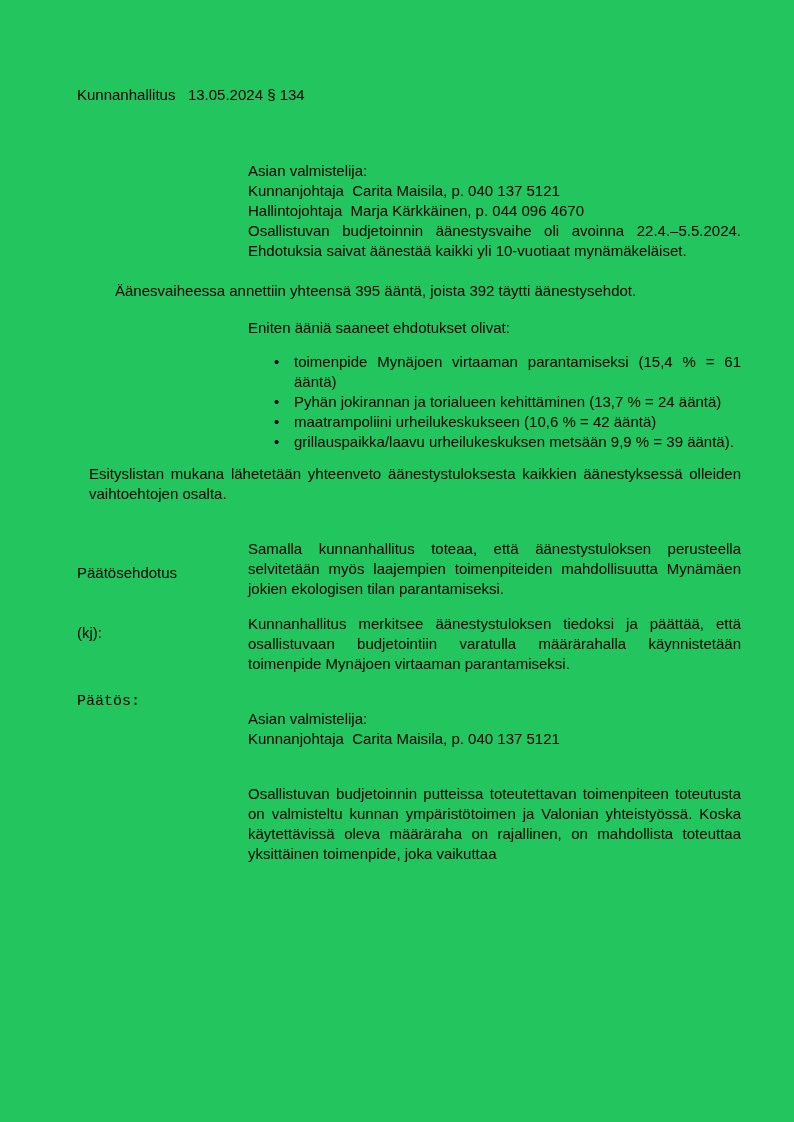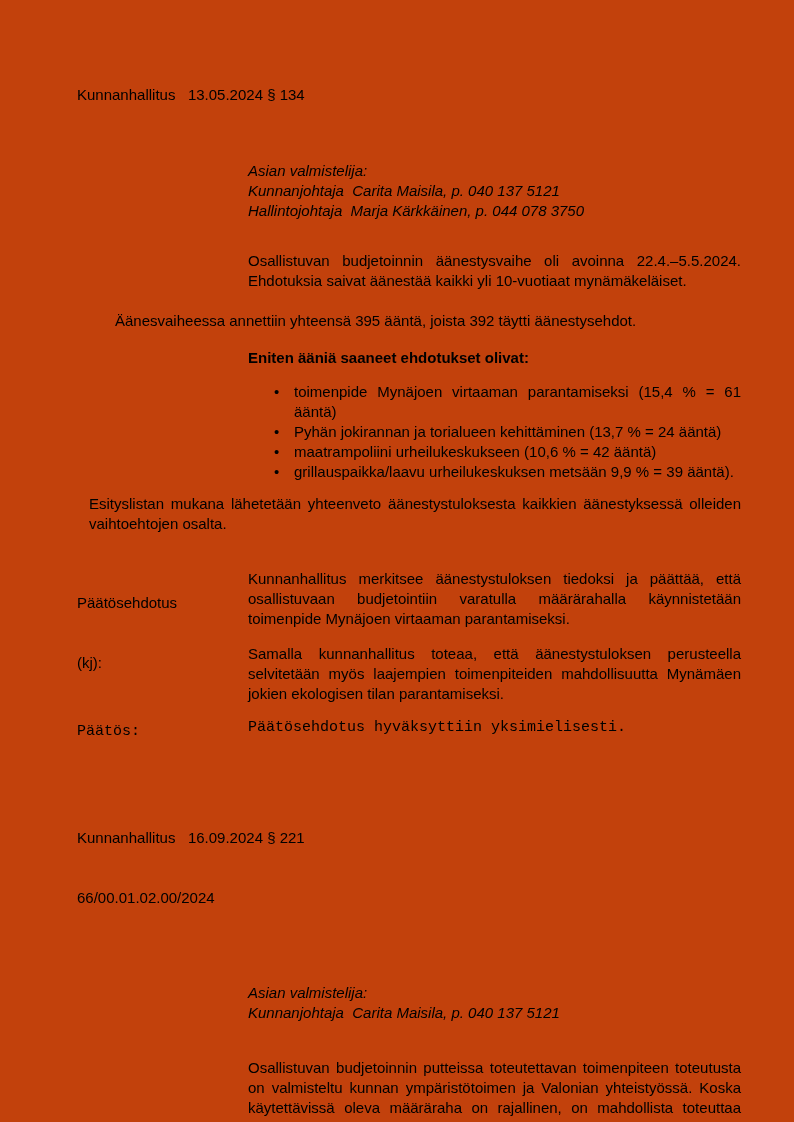--- a/index.html
+++ b/index.html
@@ -11,37 +11,37 @@
     line-height: 20px;
     color: #000000;
     -webkit-font-smoothing: none;
   }
   .page {
     position: relative;
     width: 794px; height: 1122px;
     padding: 85px 53px 0 77px;
     box-sizing: border-box;
     overflow: hidden;
-    background: #c2410c;
+    background: #22c55e;
   }
   p, ul, li, div { margin: 0; padding: 0; }
 
   .meeting-header { white-space: pre-wrap; }
   .meeting-header.second { margin-top: 50px; }
 
   .body-block { margin-left: 171px; }
 
   .preparers { margin-top: 56px; }
-  .preparers div { white-space: pre-wrap; font-style: italic; }
+  .preparers div { white-space: pre-wrap; }
   .preparers.second { margin-top: 35px; }
 
   .para { text-align: justify; }
-  .para.p-voting   { margin-top: 30px; }
+  .para.p-voting   { }
   .para.p-counts   { margin-top: 20px; margin-left: 38px; }
-  .para.p-intro    { margin-top: 17px; font-weight: bold; }
+  .para.p-intro    { margin-top: 17px; }
   .para.p-summary  { margin-top: 12px; margin-left: 12px; }
   .para.p-impl     { margin-top: 35px; }
 
   ul.bullets {
     list-style: none;
     margin-left: 171px;
     margin-top: 14px;
   }
   ul.bullets li {
     position: relative;
@@ -71,21 +71,21 @@
 </head>
 <body>
 
 <div class="page">
 
   <div class="meeting-header">Kunnanhallitus   13.05.2024 § 134</div>
 
   <div class="body-block preparers">
     <div>Asian valmistelija:</div>
     <div>Kunnanjohtaja  Carita Maisila, p. 040 137 5121</div>
-    <div>Hallintojohtaja  Marja Kärkkäinen, p. 044 078 3750</div>
+    <div>Hallintojohtaja  Marja Kärkkäinen, p. 044 096 4670</div>
   </div>
 
   <p class="body-block para p-voting">Osallistuvan budjetoinnin äänestysvaihe oli avoinna 22.4.–5.5.2024. Ehdotuksia saivat äänestää kaikki yli 10-vuotiaat mynämäkeläiset.</p>
 
   <p class="body-block para p-counts">Äänesvaiheessa annettiin yhteensä 395 ääntä, joista 392 täytti äänestysehdot.</p>
 
   <p class="body-block para p-intro">Eniten ääniä saaneet ehdotukset olivat:</p>
 
   <ul class="bullets">
     <li>
@@ -107,34 +107,29 @@
   </ul>
 
   <p class="body-block para p-summary">Esityslistan mukana lähetetään yhteenveto äänestystuloksesta kaikkien äänestyksessä olleiden vaihtoehtojen osalta.</p>
 
   <div class="label-row proposal-row">
     <div class="row-label">
       <div>Päätösehdotus</div>
       <div>(kj):</div>
     </div>
     <div class="row-body">
+      <p>Samalla kunnanhallitus toteaa, että äänestystuloksen perusteella selvitetään myös laajempien toimenpiteiden mahdollisuutta Mynämäen jokien ekologisen tilan parantamiseksi.</p>
       <p>Kunnanhallitus merkitsee äänestystuloksen tiedoksi ja päättää, että osallistuvaan budjetointiin varatulla määrärahalla käynnistetään toimenpide Mynäjoen virtaaman parantamiseksi.</p>
-      <p>Samalla kunnanhallitus toteaa, että äänestystuloksen perusteella selvitetään myös laajempien toimenpiteiden mahdollisuutta Mynämäen jokien ekologisen tilan parantamiseksi.</p>
     </div>
   </div>
 
   <div class="label-row decision-row">
     <div class="row-label">Päätös:</div>
-    <div class="row-body">Päätösehdotus hyväksyttiin yksimielisesti.</div>
   </div>
 
-  <div class="meeting-header second">
-    <div>Kunnanhallitus   16.09.2024 § 221</div>
-    <div>66/00.01.02.00/2024</div>
-  </div>
 
   <div class="body-block preparers second">
     <div>Asian valmistelija:</div>
     <div>Kunnanjohtaja  Carita Maisila, p. 040 137 5121</div>
   </div>
 
   <p class="body-block para p-impl">Osallistuvan budjetoinnin putteissa toteutettavan toimenpiteen toteutusta on valmisteltu kunnan ympäristötoimen ja Valonian yhteistyössä. Koska käytettävissä oleva määräraha on rajallinen, on mahdollista toteuttaa yksittäinen toimenpide, joka vaikuttaa</p>
 
 </div>
 

